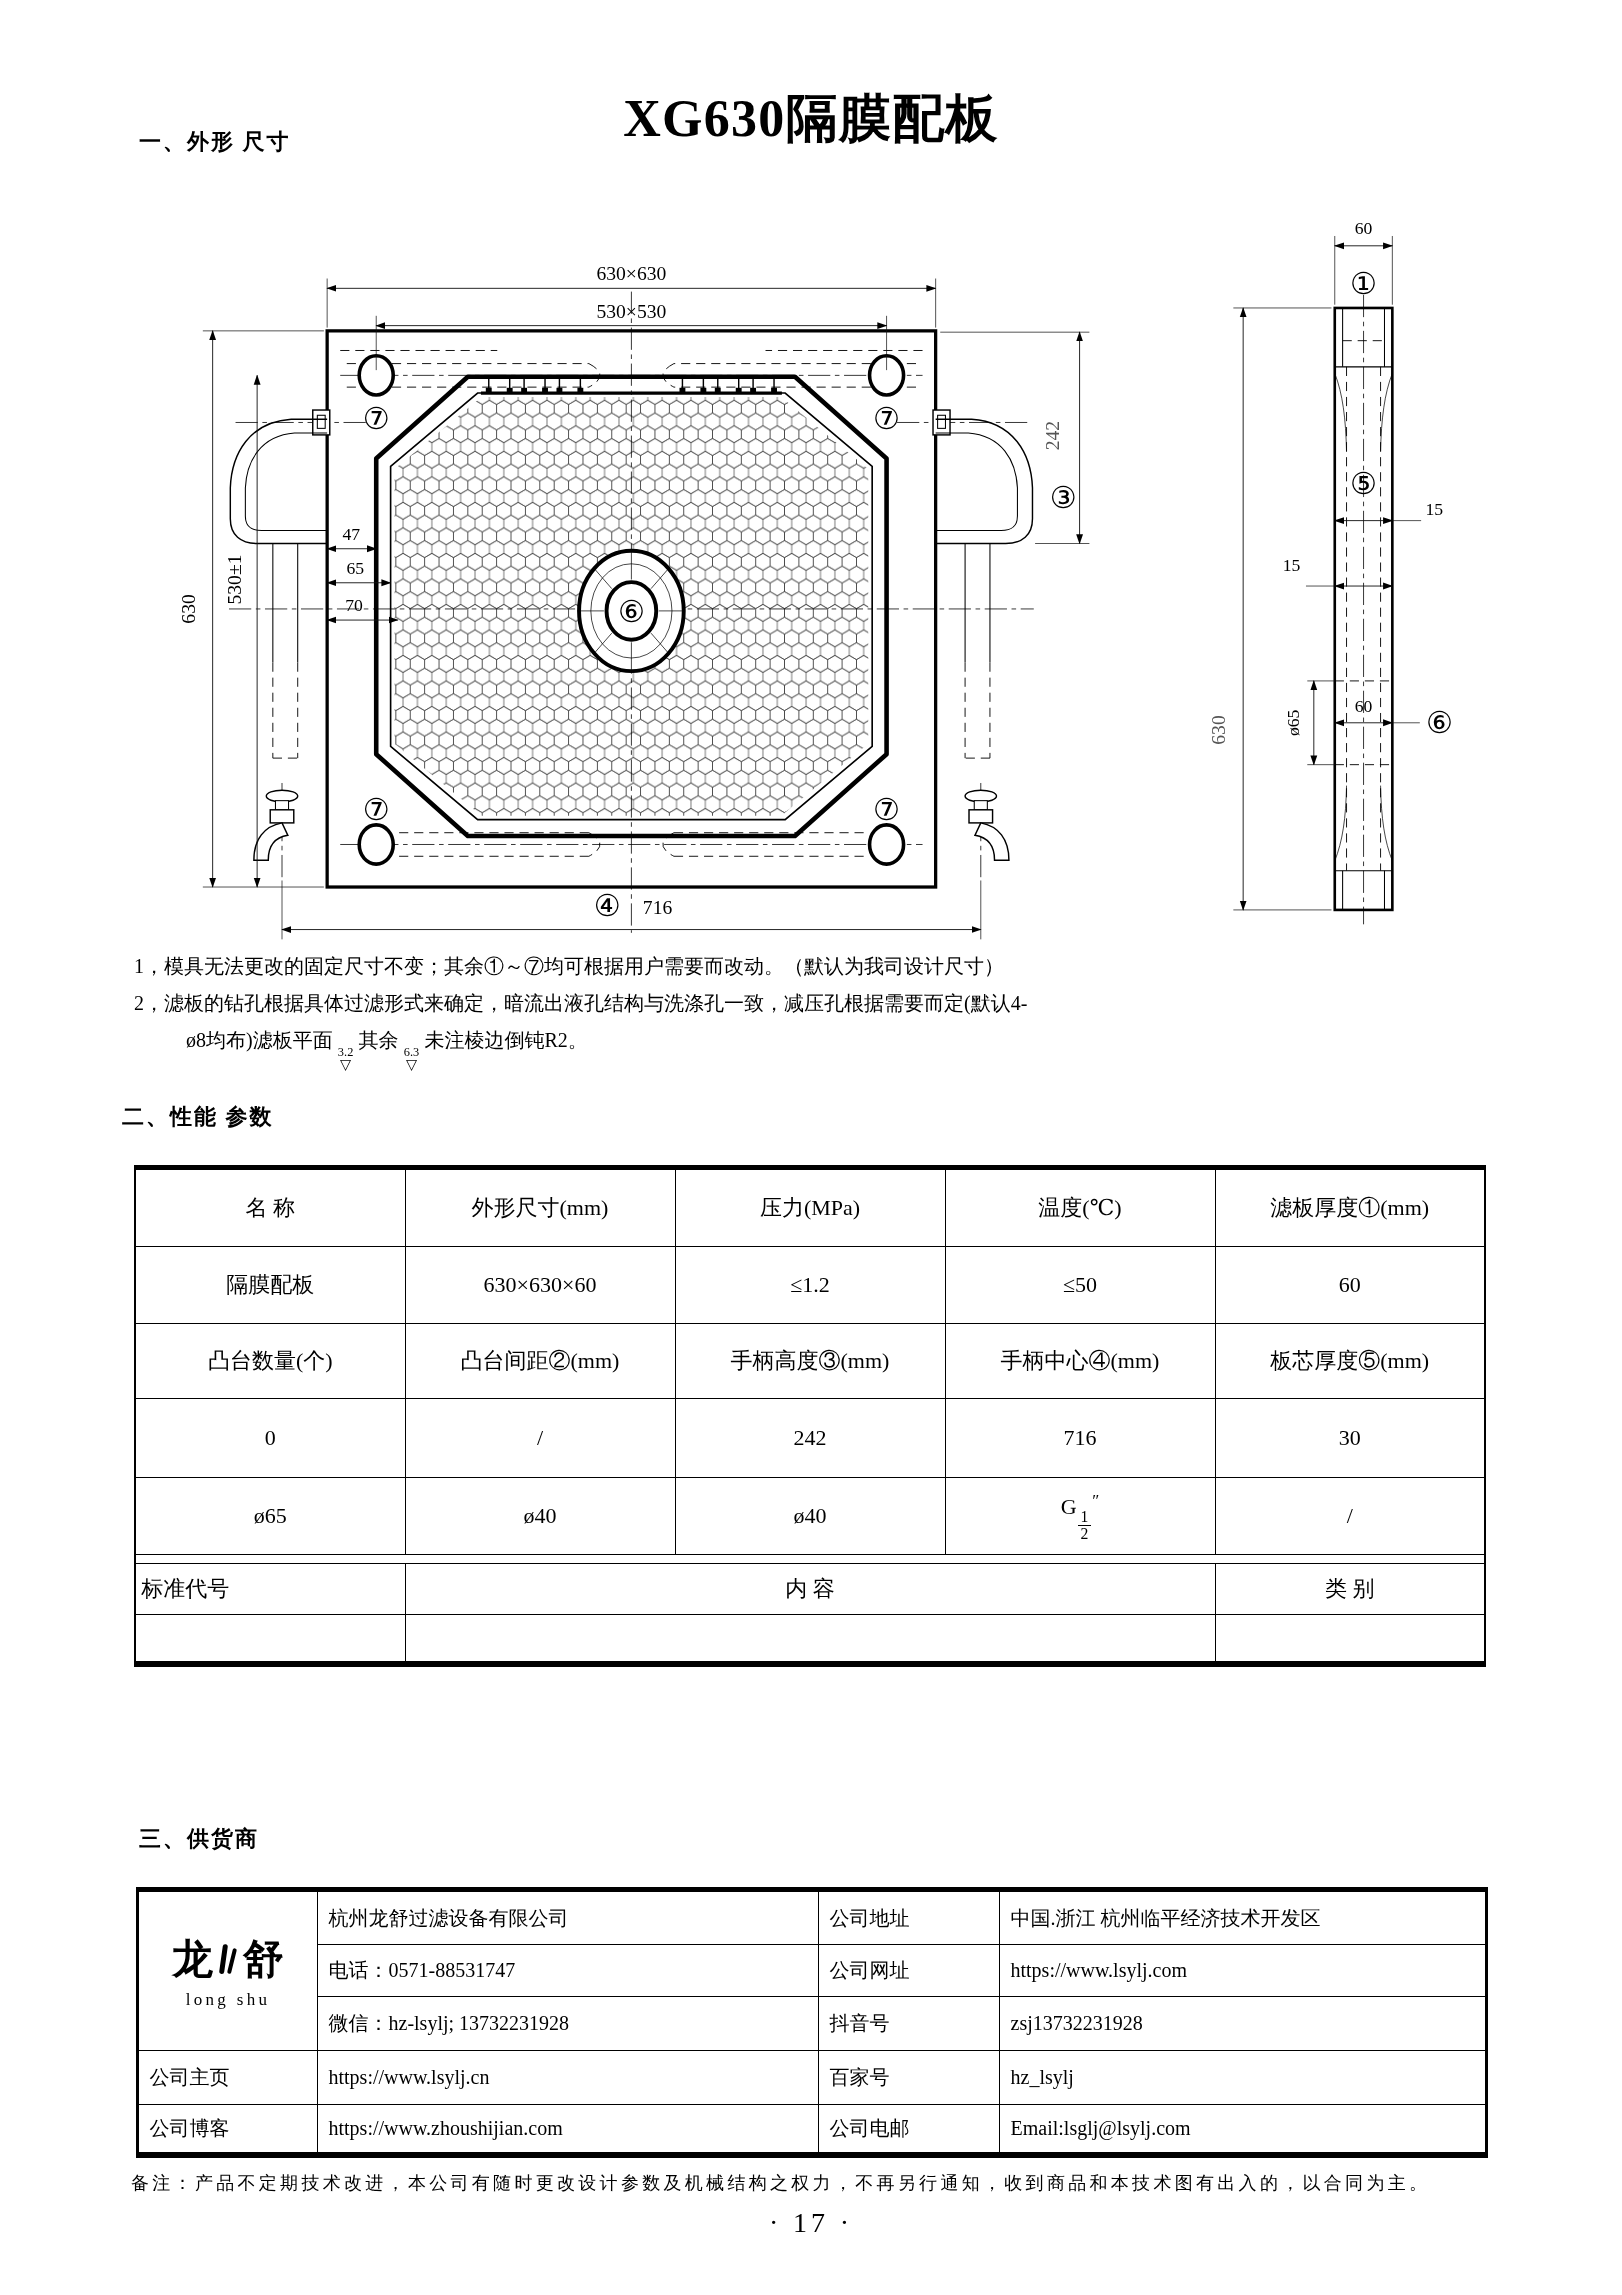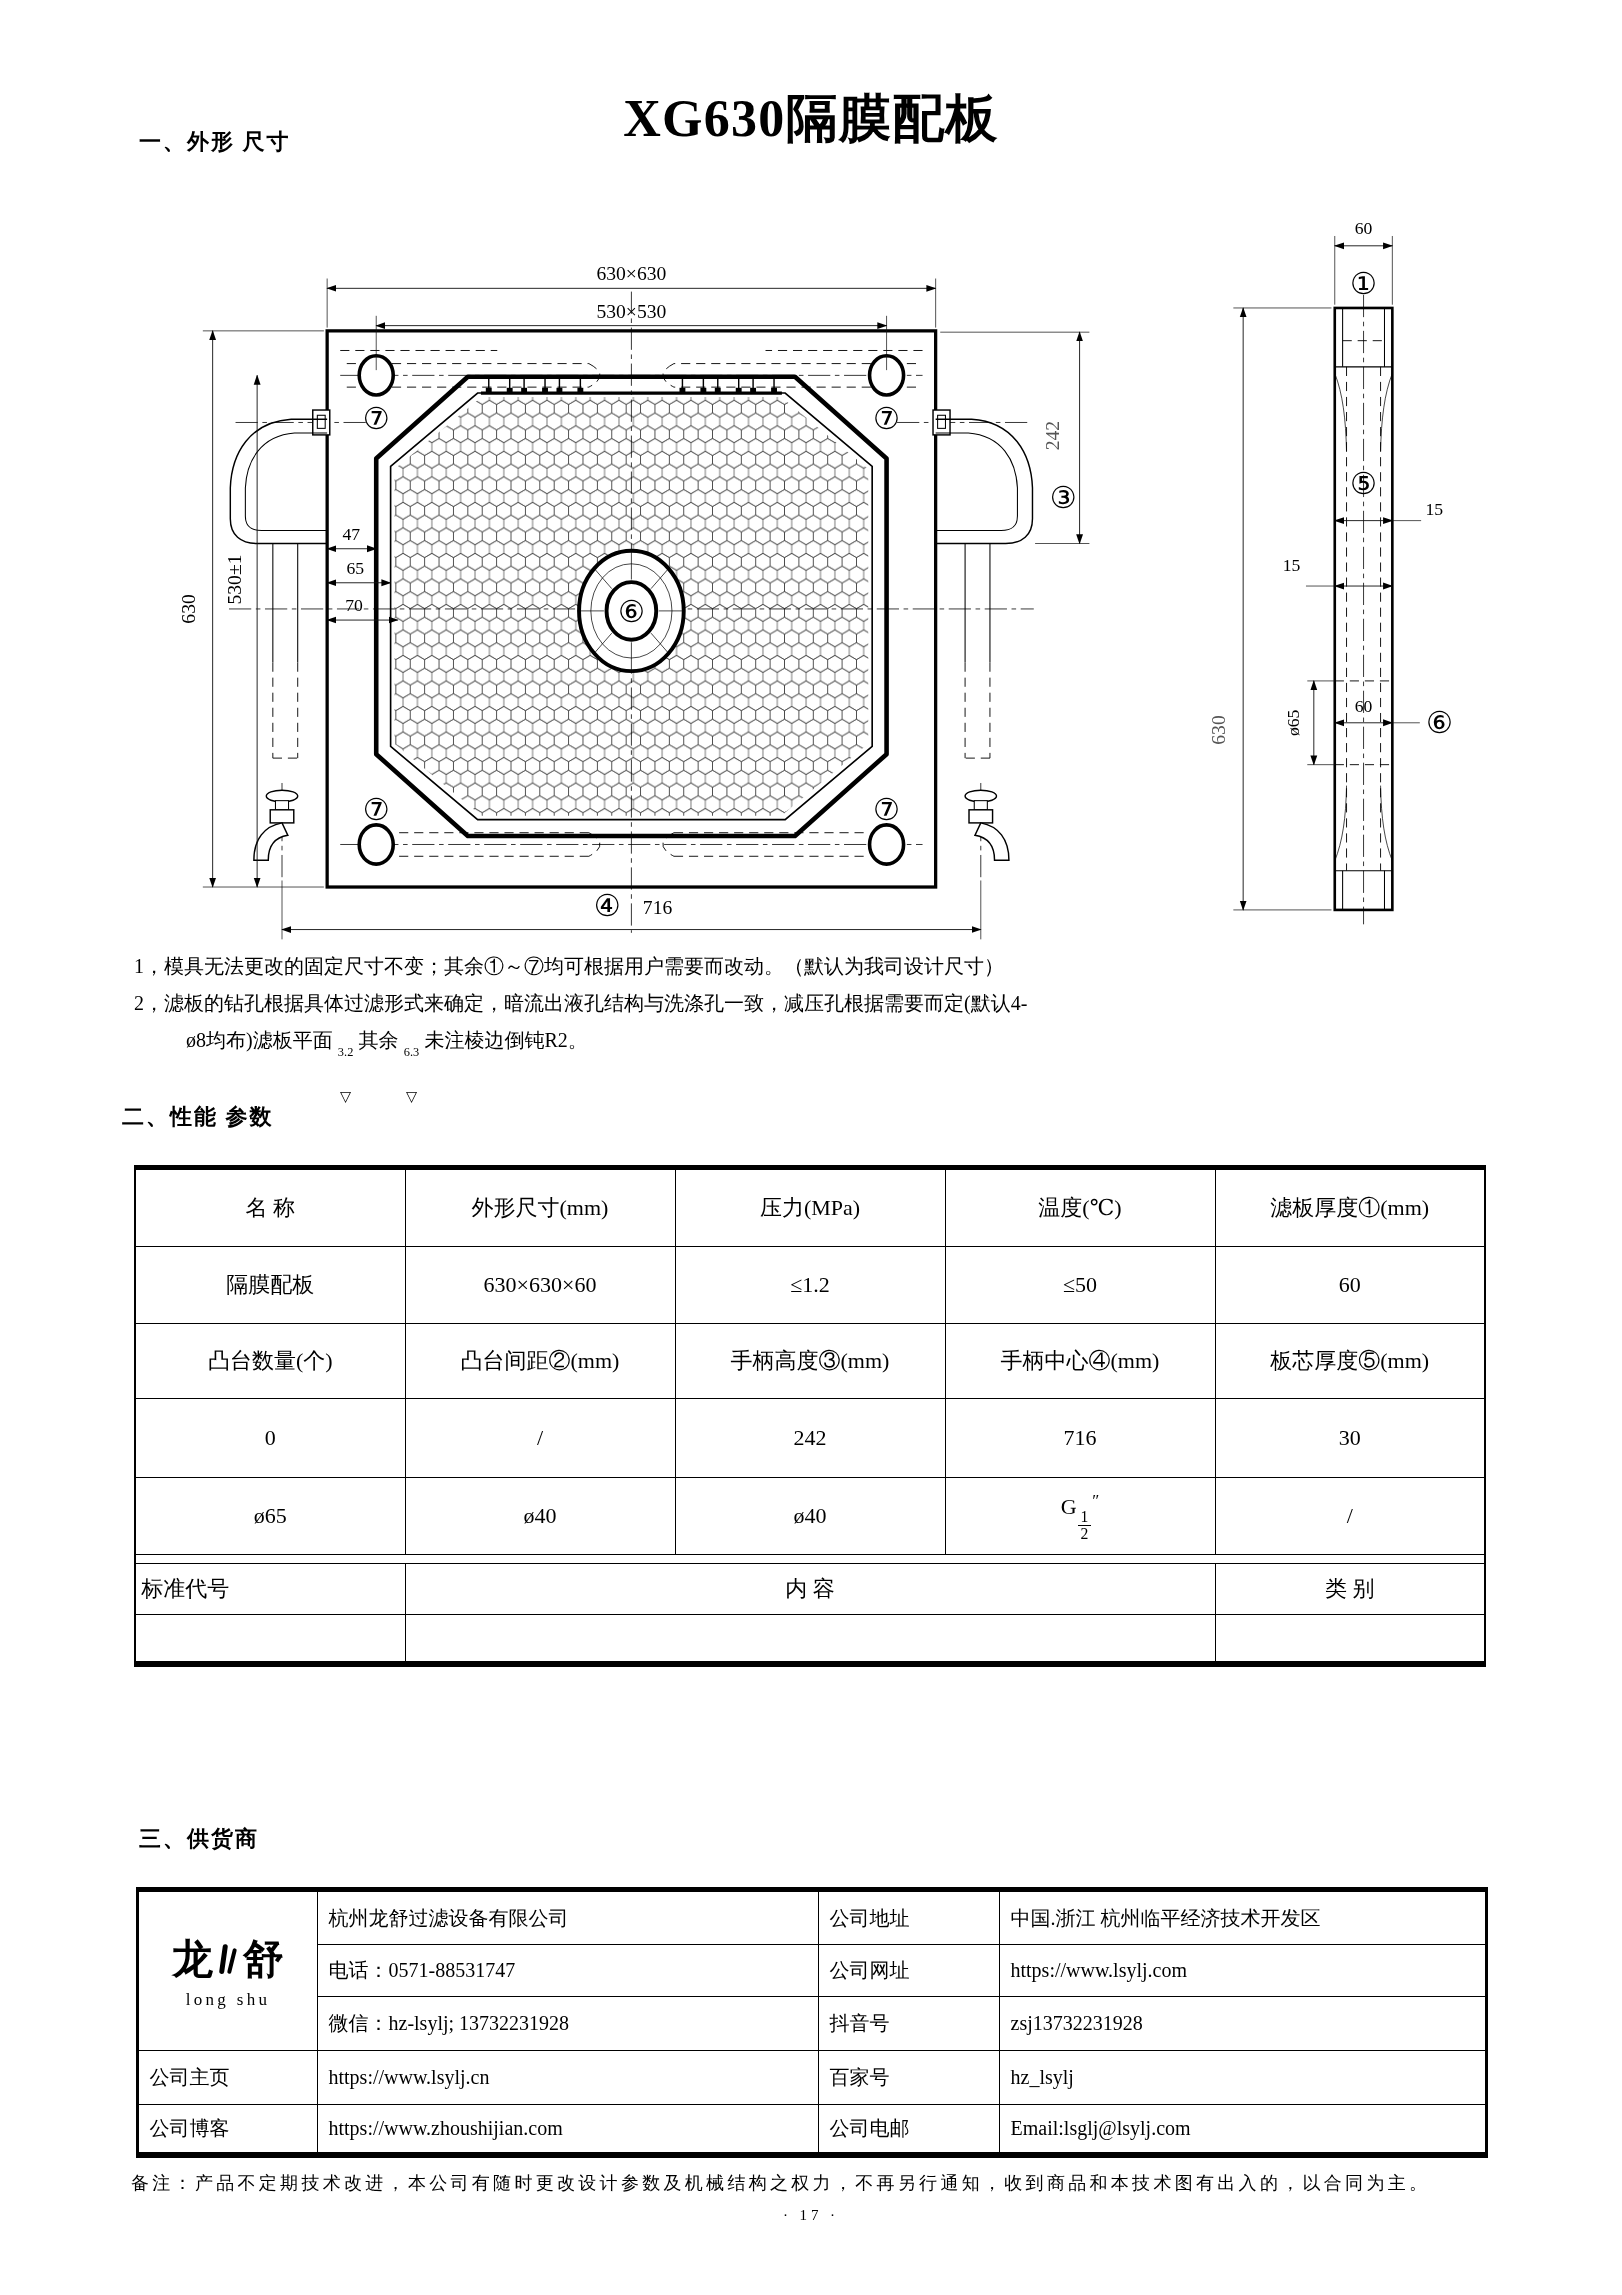--- a/index.html
+++ b/index.html
@@ -29,21 +29,21 @@
   .hex{stroke:#3a3a3a;stroke-width:1.05;fill:none;}
   text{font-family:"Liberation Serif","DejaVu Serif",serif;fill:#000;}
   .dt{font-size:30px;}
   .ds{font-size:27px;}
   .circn{font-size:46px;font-family:"DejaVu Sans","Liberation Sans",sans-serif;}
   .grey{fill:#555;}
   
   .notes{left:134px;top:948px;width:1433px;font-size:20px;line-height:37px;}
   .notes p{margin:0;}
   .hang{padding-left:52px;}
-  .sf{display:inline-flex;flex-direction:column;align-items:center;vertical-align:-9.2px;margin:0 5.2px;line-height:1;gap:32px;}
+  .sf{display:inline-flex;flex-direction:column;align-items:center;vertical-align:-9.2px;margin:0 5.2px;line-height:1;}
   .sf i{font-style:normal;}
   .sf-n{font-size:12.4px;}
   .sf-t{font-size:14.4px;margin-top:-1.3px;}
   
   table{border-collapse:collapse;table-layout:fixed;}
   .perf{left:134px;top:1165px;width:1351px;border:2.6px solid #000;border-top-width:5.9px;border-bottom-width:6.5px;}
   .perf td{border:1.3px solid #000;text-align:center;font-size:22px;padding:0 3.9px;overflow:hidden;}
   .perf td.tl{text-align:left;padding-left:5.2px;}
   .sup{left:136px;top:1887px;width:1349px;border:3.3px solid #000;border-top-width:5.9px;border-bottom-width:6.5px;}
   .sup td{border:1.3px solid #000;font-size:20px;text-align:left;padding:0 3.9px 0 10.5px;overflow:hidden;}
@@ -51,21 +51,21 @@
   .logo-cn{display:flex;align-items:center;justify-content:center;gap:5.2px;font-size:41px;font-weight:bold;}
   .logo-mark{display:inline-block;width:19.6px;height:37px;position:relative;}
   .logo-mark::before{content:"";position:absolute;left:2.6px;top:2.6px;width:4.6px;height:30px;background:#000;transform:rotate(8deg);border-radius:2.6px;}
   .logo-mark::after{content:"";position:absolute;left:11.8px;top:6.5px;width:3.9px;height:26px;background:#000;transform:rotate(14deg);border-radius:2.6px;}
   .logo-en{font-size:17px;letter-spacing:3.3px;margin-top:2.6px;}
   .frac{display:inline-flex;flex-direction:column;align-items:center;vertical-align:-7.9px;line-height:1;margin:0 1.3px;}
   .frac .fn{font-size:15.7px;border-bottom:1.3px solid #000;padding:0 2.6px;}
   .frac .fd{font-size:15.7px;}
   .inch{font-size:17px;vertical-align:super;}
   .footnote{left:131px;top:2171px;width:1466px;font-size:18px;letter-spacing:3.3px;white-space:nowrap;}
-  .pagenum{left:0;top:2207px;width:1622px;text-align:center;font-size:15px;letter-spacing:3.9px;}
+  .pagenum{left:0;top:2207px;width:1622px;text-align:center;font-size:28px;letter-spacing:3.9px;}
 </style>
 </head>
 <body>
 
 <div class="page">
 
   <div class="abs title">XG630隔膜配板</div>
   <div class="abs sect s1">一、外形 尺寸</div>
 
   <svg class="abs drawing" width="1622" height="805" viewBox="0 270 2479 1230" xmlns="http://www.w3.org/2000/svg">

